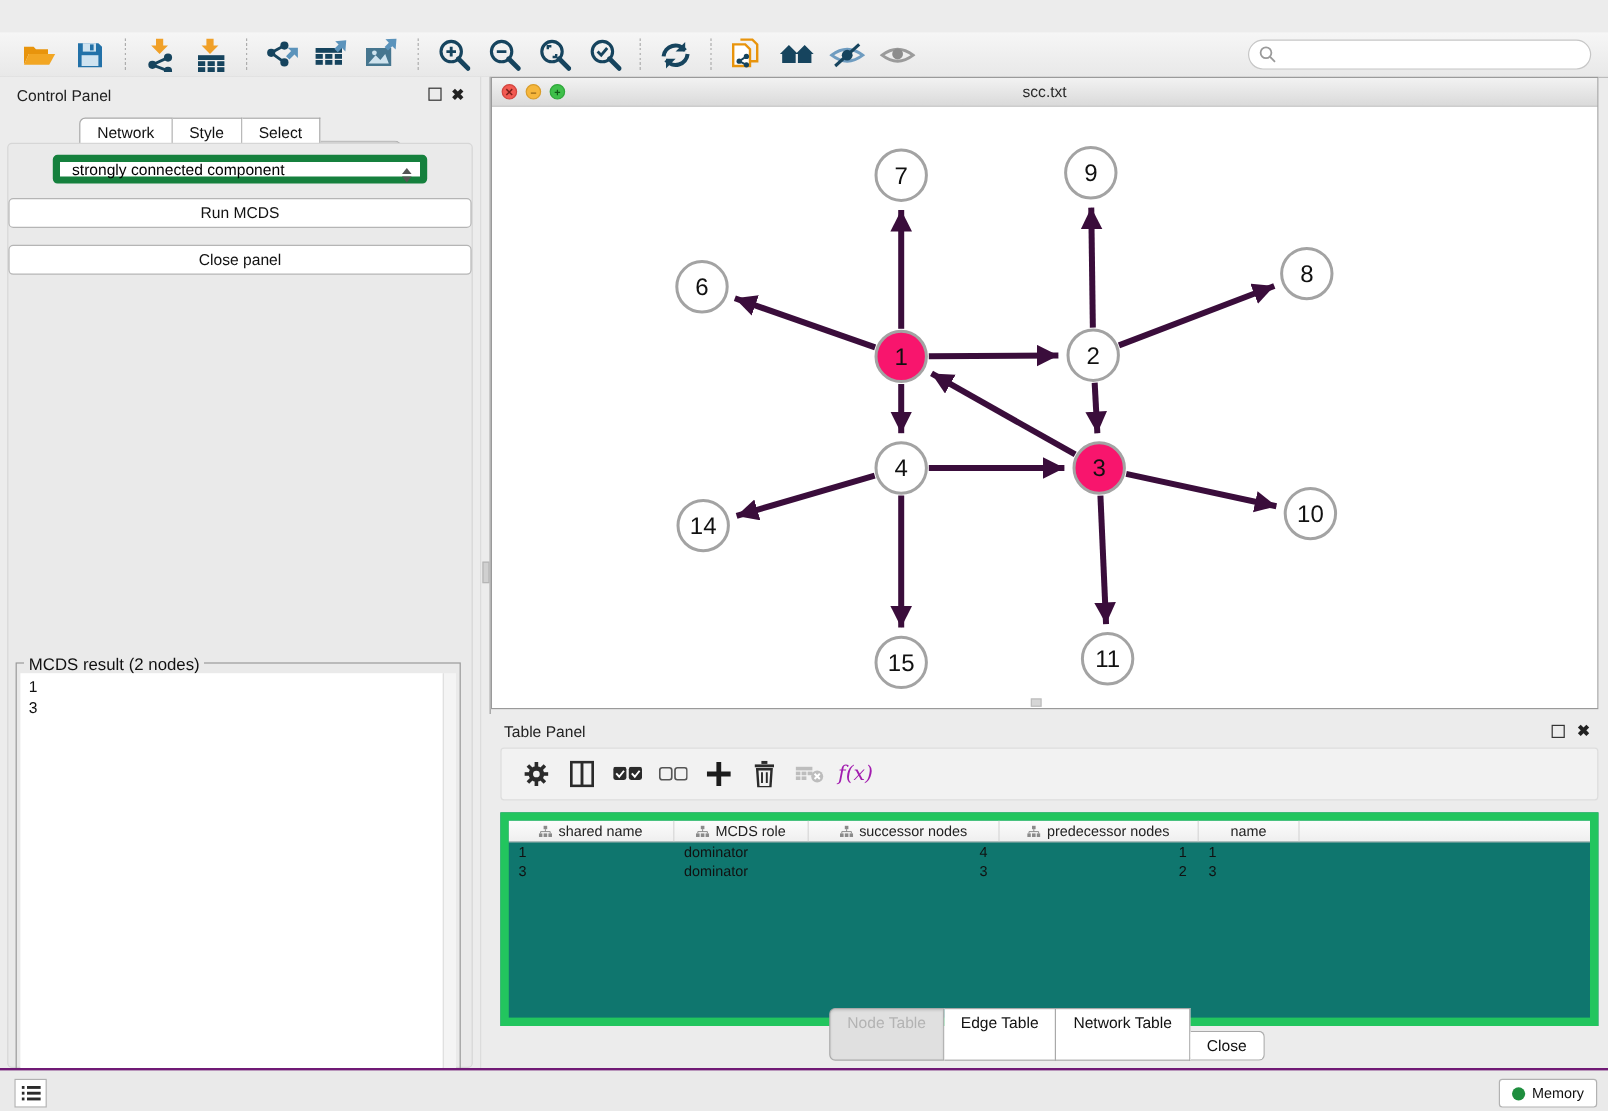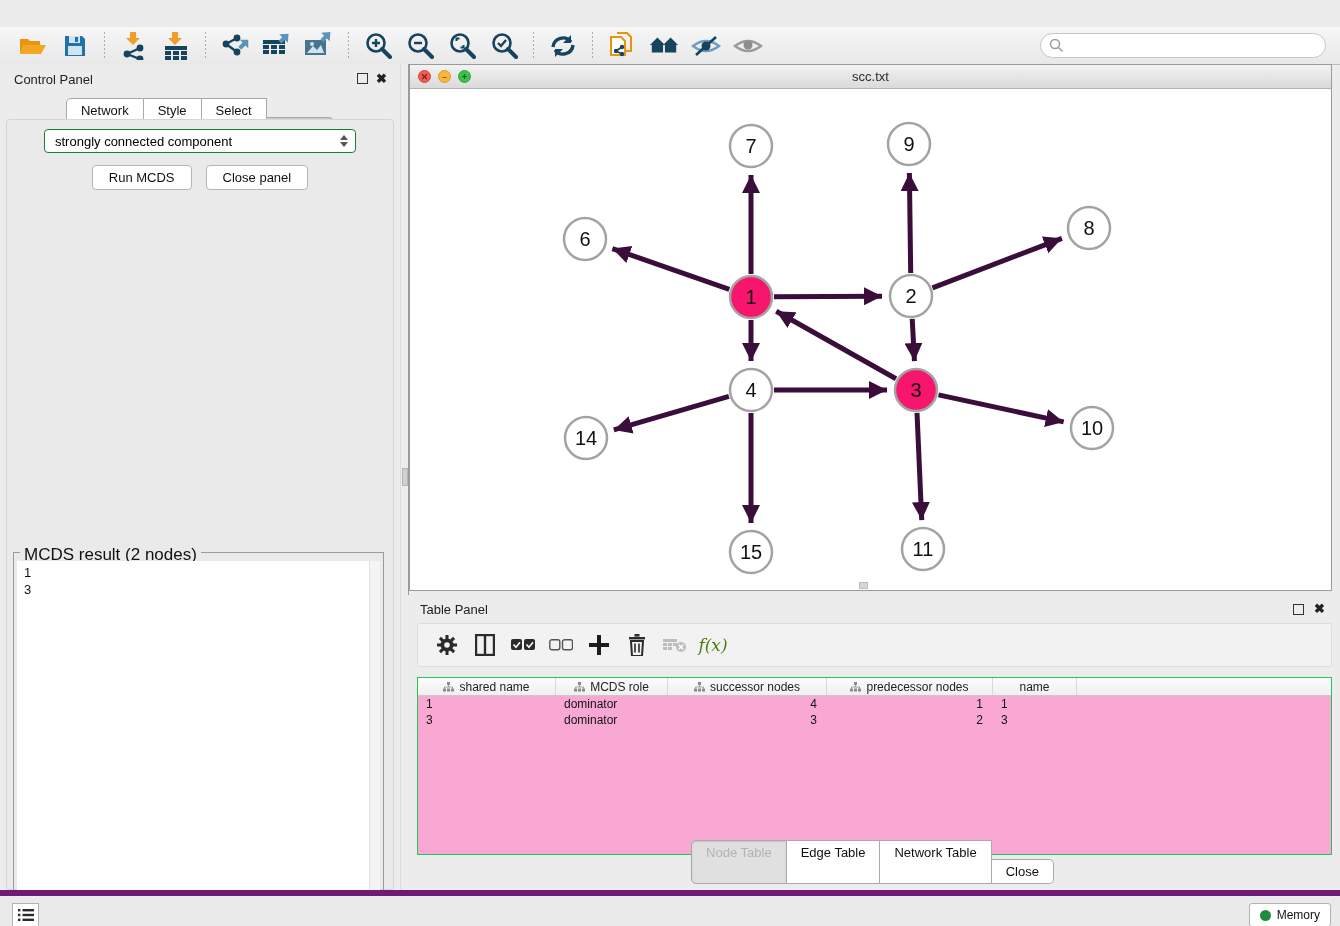--- a/index.html
+++ b/index.html
@@ -46,36 +46,36 @@
   .tab { font-size:13px; padding:4px 14px; background:#fff; border:1px solid #a9a9a9;
     border-left:none; color:#111; cursor:pointer; }
   .tab:first-child { border-left:1px solid #a9a9a9; border-radius:5px 0 0 5px; }
   .tab:last-child { border-radius:0 5px 5px 0;margin-top:19px; }
   .tab.active { background:#e0e0e0; color:#b3b3b3; box-shadow:inset 0 1px 2px rgba(0,0,0,.12); }
 
   .cpanel-body { position:absolute; left:6px; right:6px; top:55px; bottom:0;
     background:#eaeaea; border:1px solid #d6d6d6; border-radius:4px; }
   .opt-label { text-align:center; margin-top:22px; font-size:13px; color:#111; }
   .dropdown { position:relative; margin:9px auto 0 auto; width:312px; height:24px;
-    background:#fff; border:1px solid #15803d; border-radius:4px;
+    background:#fff; border:6px solid #15803d; border-radius:4px;
     display:flex; align-items:center; padding-left:10px; font-size:13px; cursor:pointer; }
   .stepper { position:absolute; right:3px; top:2px; width:16px; height:18px;
     display:flex; flex-direction:column; align-items:center; justify-content:center; }
   .arr-up { width:0; height:0; border-left:4px solid transparent; border-right:4px solid transparent;
     border-bottom:5px solid #555; margin-bottom:2px; }
   .arr-dn { width:0; height:0; border-left:4px solid transparent; border-right:4px solid transparent;
     border-top:5px solid #555; }
-  .btn-row { display:flex; justify-content:center; gap:14px; margin-top:12px; }
+  .btn-row { display:flex; justify-content:center; gap:14px; margin-top:12px;flex-direction:column; }
   .pbtn { font-size:13px; padding:4px 16px; background:#fff; border:1px solid #b5b5b5;
     border-radius:4px; color:#111; cursor:pointer; }
 
   .result-group { position:absolute; left:6px; top:432px; width:371px; height:377px;
     border:1px solid #9a9a9a; }
   .result-legend { position:absolute; left:6px; top:-8px; background:#eaeaea;
-    padding:0 4px; font-size:17px; color:#111; }
+    padding:0 4px; font-size:14px; color:#111; }
   .result-area { position:absolute; left:3px; top:8px; right:14px; bottom:3px;
     background:#fff; font-size:13px; color:#111; padding:3px 0 0 7px; line-height:17px; }
   .result-scroll { position:absolute; top:8px; right:3px; bottom:3px; width:11px;
     background:#f4f4f4; border-left:1px solid #e0e0e0; }
 
   
   .vsplit { position:absolute; left:400px; top:0; width:9px; height:826px; background:#ececec;
     border-left:1px solid #dcdcdc; border-right:1px solid #9a9a9a; }
   .vsplit-thumb { position:absolute; left:1px; top:404px; width:6px; height:18px;
     background:#d0d0d0; border:1px solid #b5b5b5; }
@@ -99,40 +99,40 @@
   
   .tpanel { position:absolute; left:405px; top:531px; width:935px; height:295px; background:#ececec; }
   .tpanel-head { position:relative; height:28px; }
   .tpanel-title { position:absolute; left:15px; top:7px; font-size:13px; color:#222; }
   .tpanel .float-btn{ right:36px; top:9px;} .tpanel .close-btn{ right:15px; top:6px;}
   .ttoolbar { position:absolute; left:12px; right:8px; top:28px; height:44px;
     background:#f2f2f2; border:1px solid #dddddd; border-radius:3px;
     display:flex; align-items:center; padding-left:10px; }
   .ttool { width:26px; height:26px; margin:0 6px; display:flex; align-items:center;
     justify-content:center; cursor:pointer; }
-  .fx { font-family:"DejaVu Serif", serif; font-style:italic; font-size:17px; color:#4d7c0f; }
+  .fx { font-family:"DejaVu Serif", serif; font-style:italic; font-size:17px; color:#a21caf; }
 
   .ntable { position:absolute; left:12px; right:8px; top:82px; bottom:35px;
-    background:#f9a8d4; border:1px solid #22c55e; }
+    background:#0f766e; border:7px solid #22c55e; }
   .thead { display:grid; grid-template-columns:138px 112px 159px 166px 84px auto;
     height:18px; background:linear-gradient(#fcfcfc,#efefef); border-bottom:1px solid #c9c9c9; }
   .th { display:flex; align-items:center; justify-content:center; gap:5px;
     font-size:12px; color:#222; border-right:1px solid #d8d8d8; overflow:hidden; }
   .th:last-child{ border-right:none; }
   .trow { display:grid; grid-template-columns:138px 112px 159px 166px 84px auto;
     height:16px; font-size:12px; color:#111; cursor:default; }
   .td { display:flex; align-items:center; overflow:hidden; }
   .td.l { justify-content:flex-start; padding-left:8px; }
   .td.r { justify-content:flex-end; padding-right:10px; }
 
   .ttabs-row { position:absolute; left:0; right:0; bottom:6px; display:flex; justify-content:center; }
 
   
   .statusbar { position:absolute; left:0; top:890px; width:1340px; height:36px;
-    background:#eaeaea; border-top:6px solid #701a75; }
+    background:#eaeaea; border-top:2px solid #701a75; }
   .list-btn { position:absolute; left:12px; top:7px; width:27px; height:24px; background:#fff;
     border:1px solid #b2b2b2; display:flex; align-items:center; justify-content:center; cursor:pointer; }
   .mem-btn { position:absolute; right:9px; top:7px; height:24px; background:#fff;
     border:1px solid #b2b2b2; border-radius:3px; display:flex; align-items:center;
     gap:6px; padding:0 10px; font-size:12px; color:#111; cursor:pointer; }
   .mem-dot { width:11px; height:11px; border-radius:50%; background:#1e8e3e; }
 </style>
 </head>
 <body>
 

